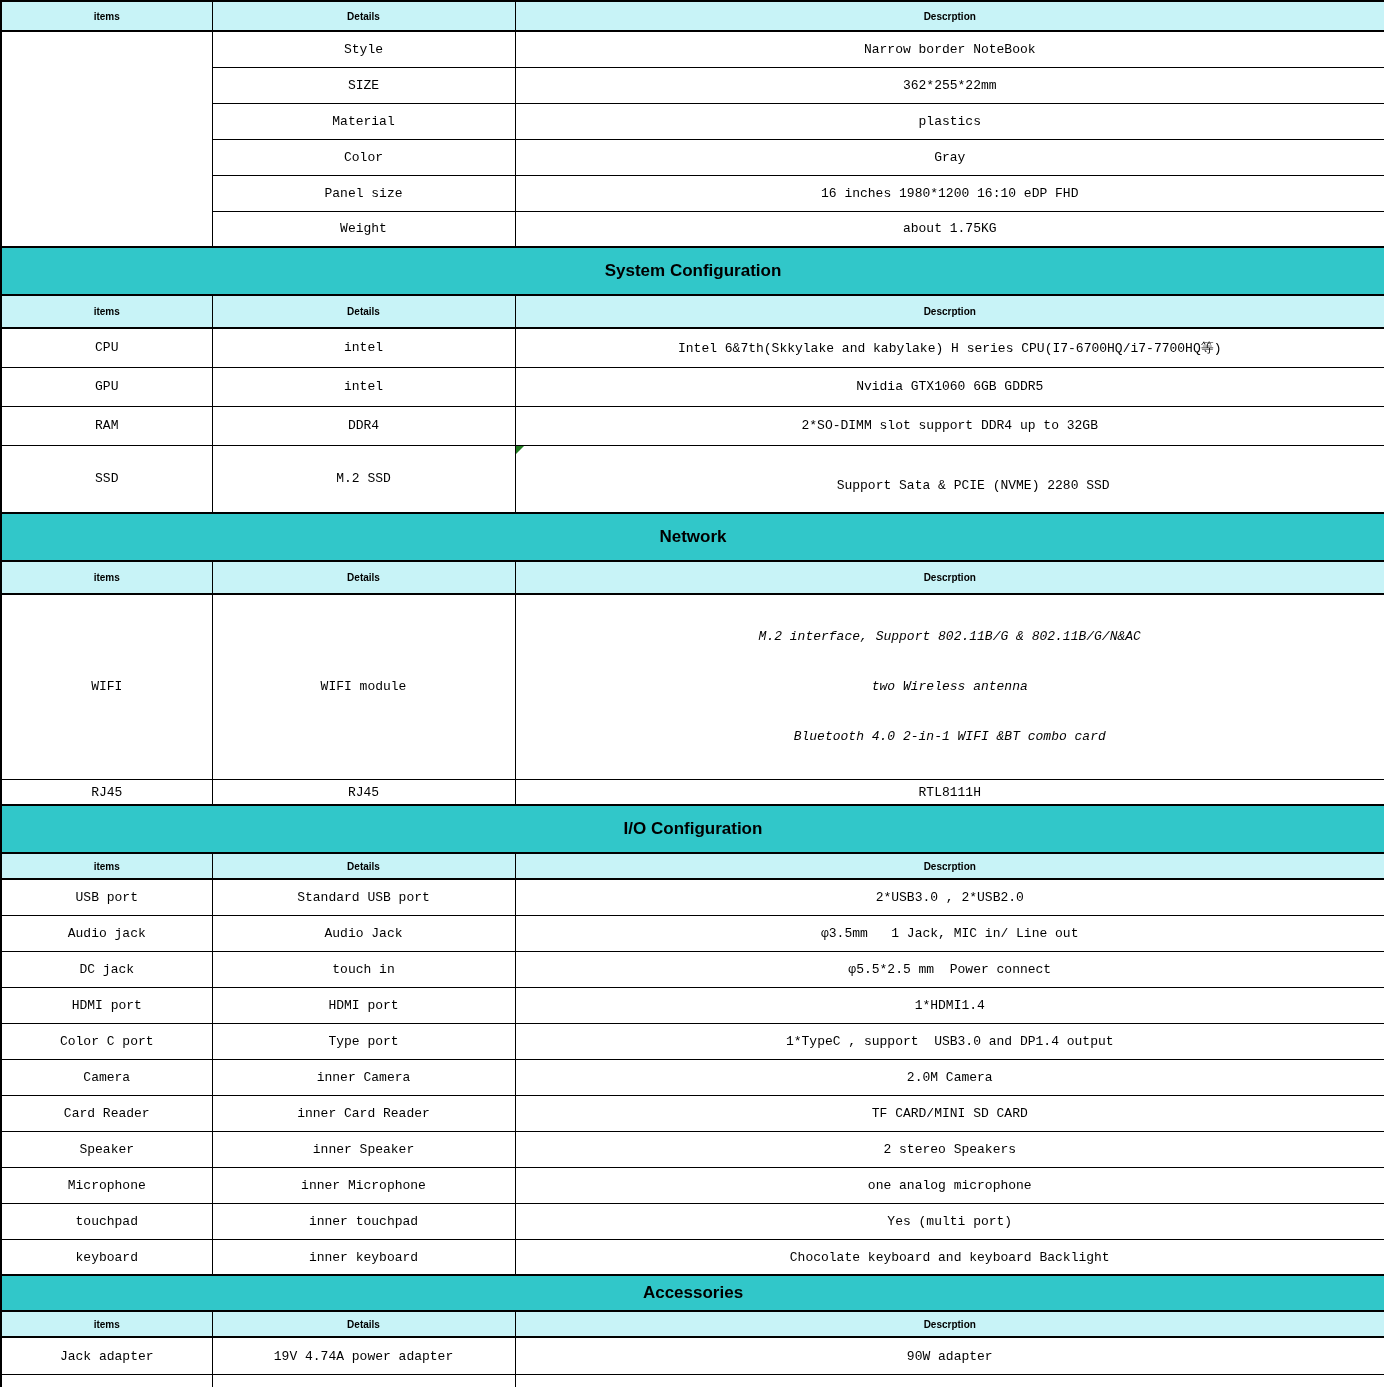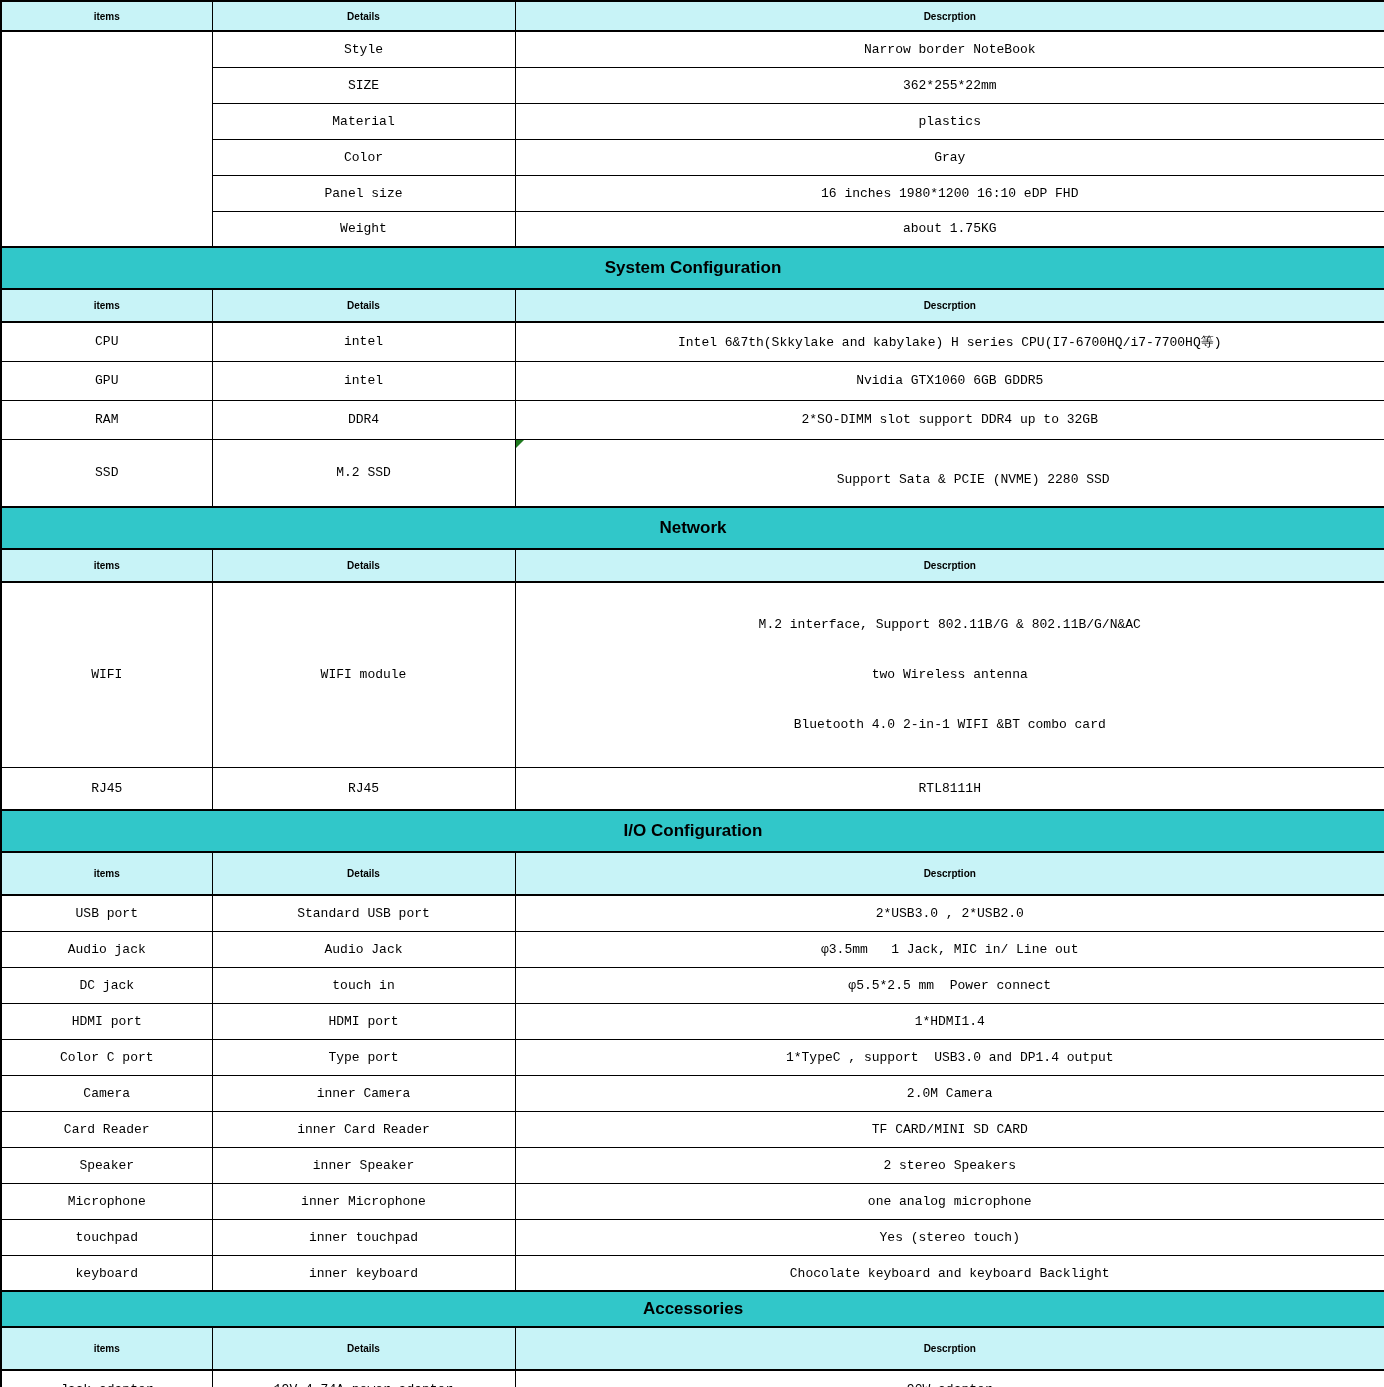--- a/index.html
+++ b/index.html
@@ -39,40 +39,40 @@
   tr.colhead td{
     background:var(--header-bg);
     font-family:"Liberation Sans","DejaVu Sans",sans-serif;
     font-weight:bold;
     font-size:10px;
     white-space:normal;
     border-bottom:2px solid var(--border-color);
   }
   tr.h30{height:30px;}
   tr.h33{height:33px;}
-  tr.h34{height:43px;}
+  tr.h34{height:26px;}
   tr.h36{height:36px;}
   tr.h37{height:37px;}
-  tr.h38{height:42px;}
+  tr.h38{height:48px;}
   tr.h39{height:39px;}
   tr.h57{height:57px;margin-top:20px;}
   tr.h68{height:68px;}
   td.ssd-desc{
     vertical-align:bottom;
     padding-bottom:4px;
     position:relative;
   }
   .flag{
     position:absolute;
     top:0;left:0;
     width:0;height:0;
     border-top:8px solid var(--flag-color);
     border-right:8px solid transparent;
   }
-  .desc-line{line-height:1.55;}
+  .desc-line{line-height:1.55;font-style:italic;}
 </style>
 </head>
 <body>
 
 <table class="spec-table">
   <colgroup>
     <col style="width:211px">
     <col style="width:303px">
     <col style="width:870px">
   </colgroup>
@@ -213,21 +213,21 @@
     <td>2 stereo Speakers</td>
   </tr>
   <tr class="h36">
     <td>Microphone</td>
     <td>inner Microphone</td>
     <td>one analog microphone</td>
   </tr>
   <tr class="h36">
     <td>touchpad</td>
     <td>inner touchpad</td>
-    <td>Yes (stereo touch)</td>
+    <td>Yes (multi port)</td>
   </tr>
   <tr class="h36">
     <td>keyboard</td>
     <td>inner keyboard</td>
     <td>Chocolate keyboard and keyboard Backlight</td>
   </tr>
 
   <tr class="banner h36">
     <td colspan="3">Accessories</td>
   </tr>

